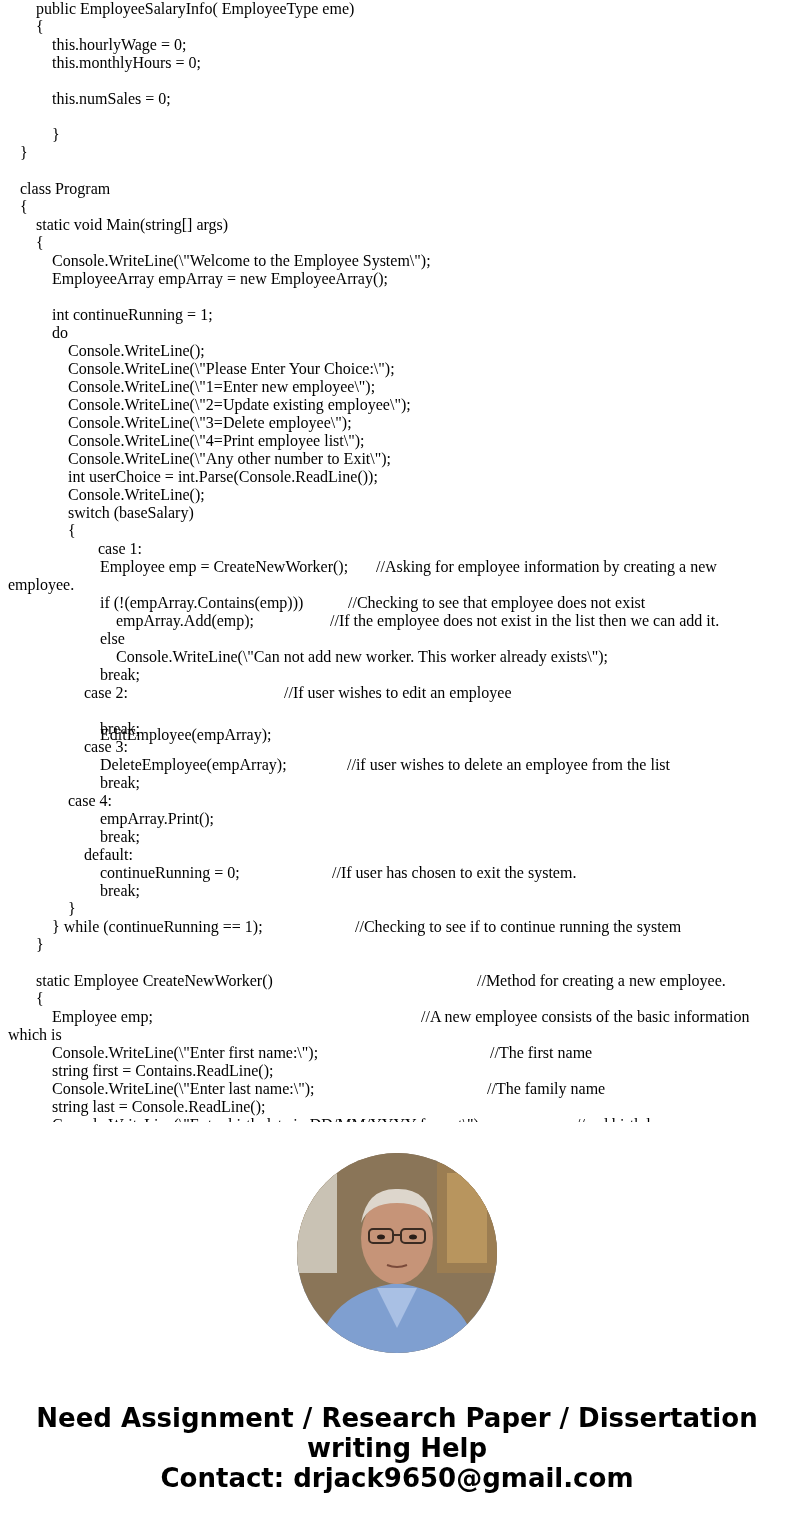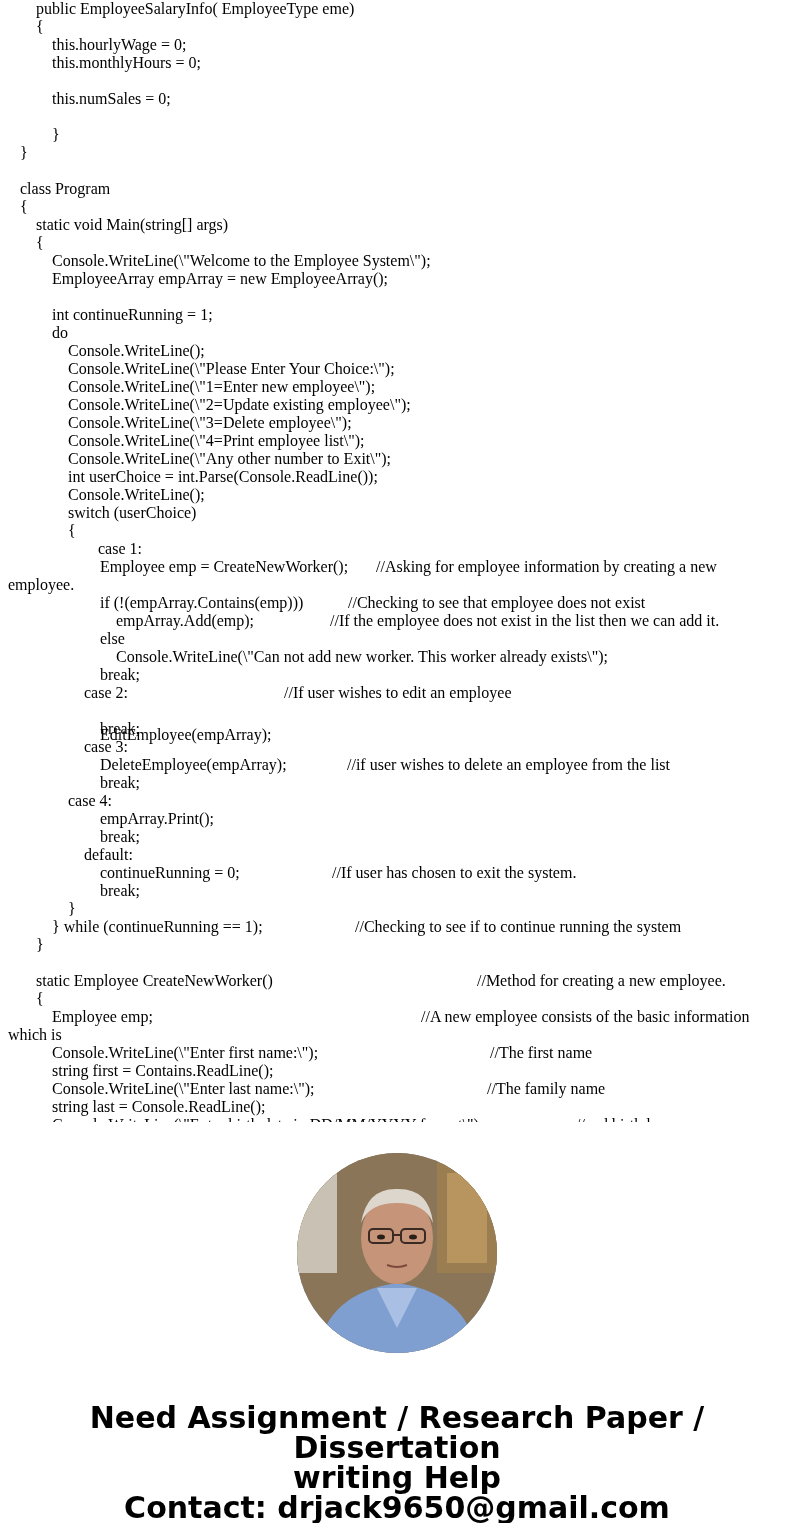--- a/index.html
+++ b/index.html
@@ -13,21 +13,21 @@
     }
     .code-line .comment { position: absolute; top: 0; white-space: pre; }
     .avatar {
       position: absolute; left: 297px; top: 1153px; width: 200px; height: 200px;
       border-radius: 50%; overflow: hidden;
       background: linear-gradient(180deg, #7a6a55 0%, #a08a6a 35%, #6f8fc0 60%, #8fb0de 100%);
     }
     .avatar svg { width: 200px; height: 200px; display: block; }
     .promo {
       position: absolute; left: 0; top: 1403px; width: 794px; text-align: center;
-      font-family: "DejaVu Sans", sans-serif; font-weight: bold; font-size: 30px; line-height: 30px; color: #000;
+      font-family: "DejaVu Sans", sans-serif; font-weight: bold; font-size: 26px; line-height: 30px; color: #000;
     }
     .promo div { margin: 0; }
   </style>
 </head>
 <body>
 
 <div class="code-area" id="code-area">
     <div class="code-line" style="top: 0px; left: 36px; width: 758px;"><span>public EmployeeSalaryInfo( EmployeeType eme)</span></div>
     <div class="code-line" style="top: 18px; left: 36px; width: 758px;"><span>{</span></div>
     <div class="code-line" style="top: 36px; left: 52px; width: 742px;"><span>this.hourlyWage = 0;</span></div>
@@ -45,21 +45,21 @@
     <div class="code-line" style="top: 324px; left: 52px; width: 742px;"><span>do</span></div>
     <div class="code-line" style="top: 342px; left: 68px; width: 726px;"><span>Console.WriteLine();</span></div>
     <div class="code-line" style="top: 360px; left: 68px; width: 726px;"><span>Console.WriteLine(\"Please Enter Your Choice:\");</span></div>
     <div class="code-line" style="top: 378px; left: 68px; width: 726px;"><span>Console.WriteLine(\"1=Enter new employee\");</span></div>
     <div class="code-line" style="top: 396px; left: 68px; width: 726px;"><span>Console.WriteLine(\"2=Update existing employee\");</span></div>
     <div class="code-line" style="top: 414px; left: 68px; width: 726px;"><span>Console.WriteLine(\"3=Delete employee\");</span></div>
     <div class="code-line" style="top: 432px; left: 68px; width: 726px;"><span>Console.WriteLine(\"4=Print employee list\");</span></div>
     <div class="code-line" style="top: 450px; left: 68px; width: 726px;"><span>Console.WriteLine(\"Any other number to Exit\");</span></div>
     <div class="code-line" style="top: 468px; left: 68px; width: 726px;"><span>int userChoice = int.Parse(Console.ReadLine());</span></div>
     <div class="code-line" style="top: 486px; left: 68px; width: 726px;"><span>Console.WriteLine();</span></div>
-    <div class="code-line" style="top: 504px; left: 68px; width: 726px;"><span>switch (userChoice)</span></div>
+    <div class="code-line" style="top: 504px; left: 68px; width: 726px;"><span>switch (baseSalary)</span></div>
     <div class="code-line" style="top: 522px; left: 68px; width: 726px;"><span>{</span></div>
     <div class="code-line" style="top: 540px; left: 84px; width: 710px; margin-left: 14px;"><span>case 1:</span></div>
     <div class="code-line" style="top: 558px; left: 100px; width: 694px;"><span>Employee emp = CreateNewWorker();</span><span class="comment" style="left: 276px;">//Asking for employee information by creating a new</span></div>
     <div class="code-line" style="top: 576px; left: 8px; width: 786px;"><span>employee.</span></div>
     <div class="code-line" style="top: 594px; left: 100px; width: 694px;"><span>if (!(empArray.Contains(emp)))</span><span class="comment" style="left: 248px;">//Checking to see that employee does not exist</span></div>
     <div class="code-line" style="top: 612px; left: 116px; width: 678px;"><span>empArray.Add(emp);</span><span class="comment" style="left: 214px;">//If the employee does not exist in the list then we can add it.</span></div>
     <div class="code-line" style="top: 630px; left: 100px; width: 694px;"><span>else</span></div>
     <div class="code-line" style="top: 648px; left: 116px; width: 678px;"><span>Console.WriteLine(\"Can not add new worker. This worker already exists\");</span></div>
     <div class="code-line" style="top: 666px; left: 100px; width: 694px;"><span>break;</span></div>
     <div class="code-line" style="top: 684px; left: 84px; width: 710px;"><span>case 2:</span><span class="comment" style="left: 200px;">//If user wishes to edit an employee</span></div>

